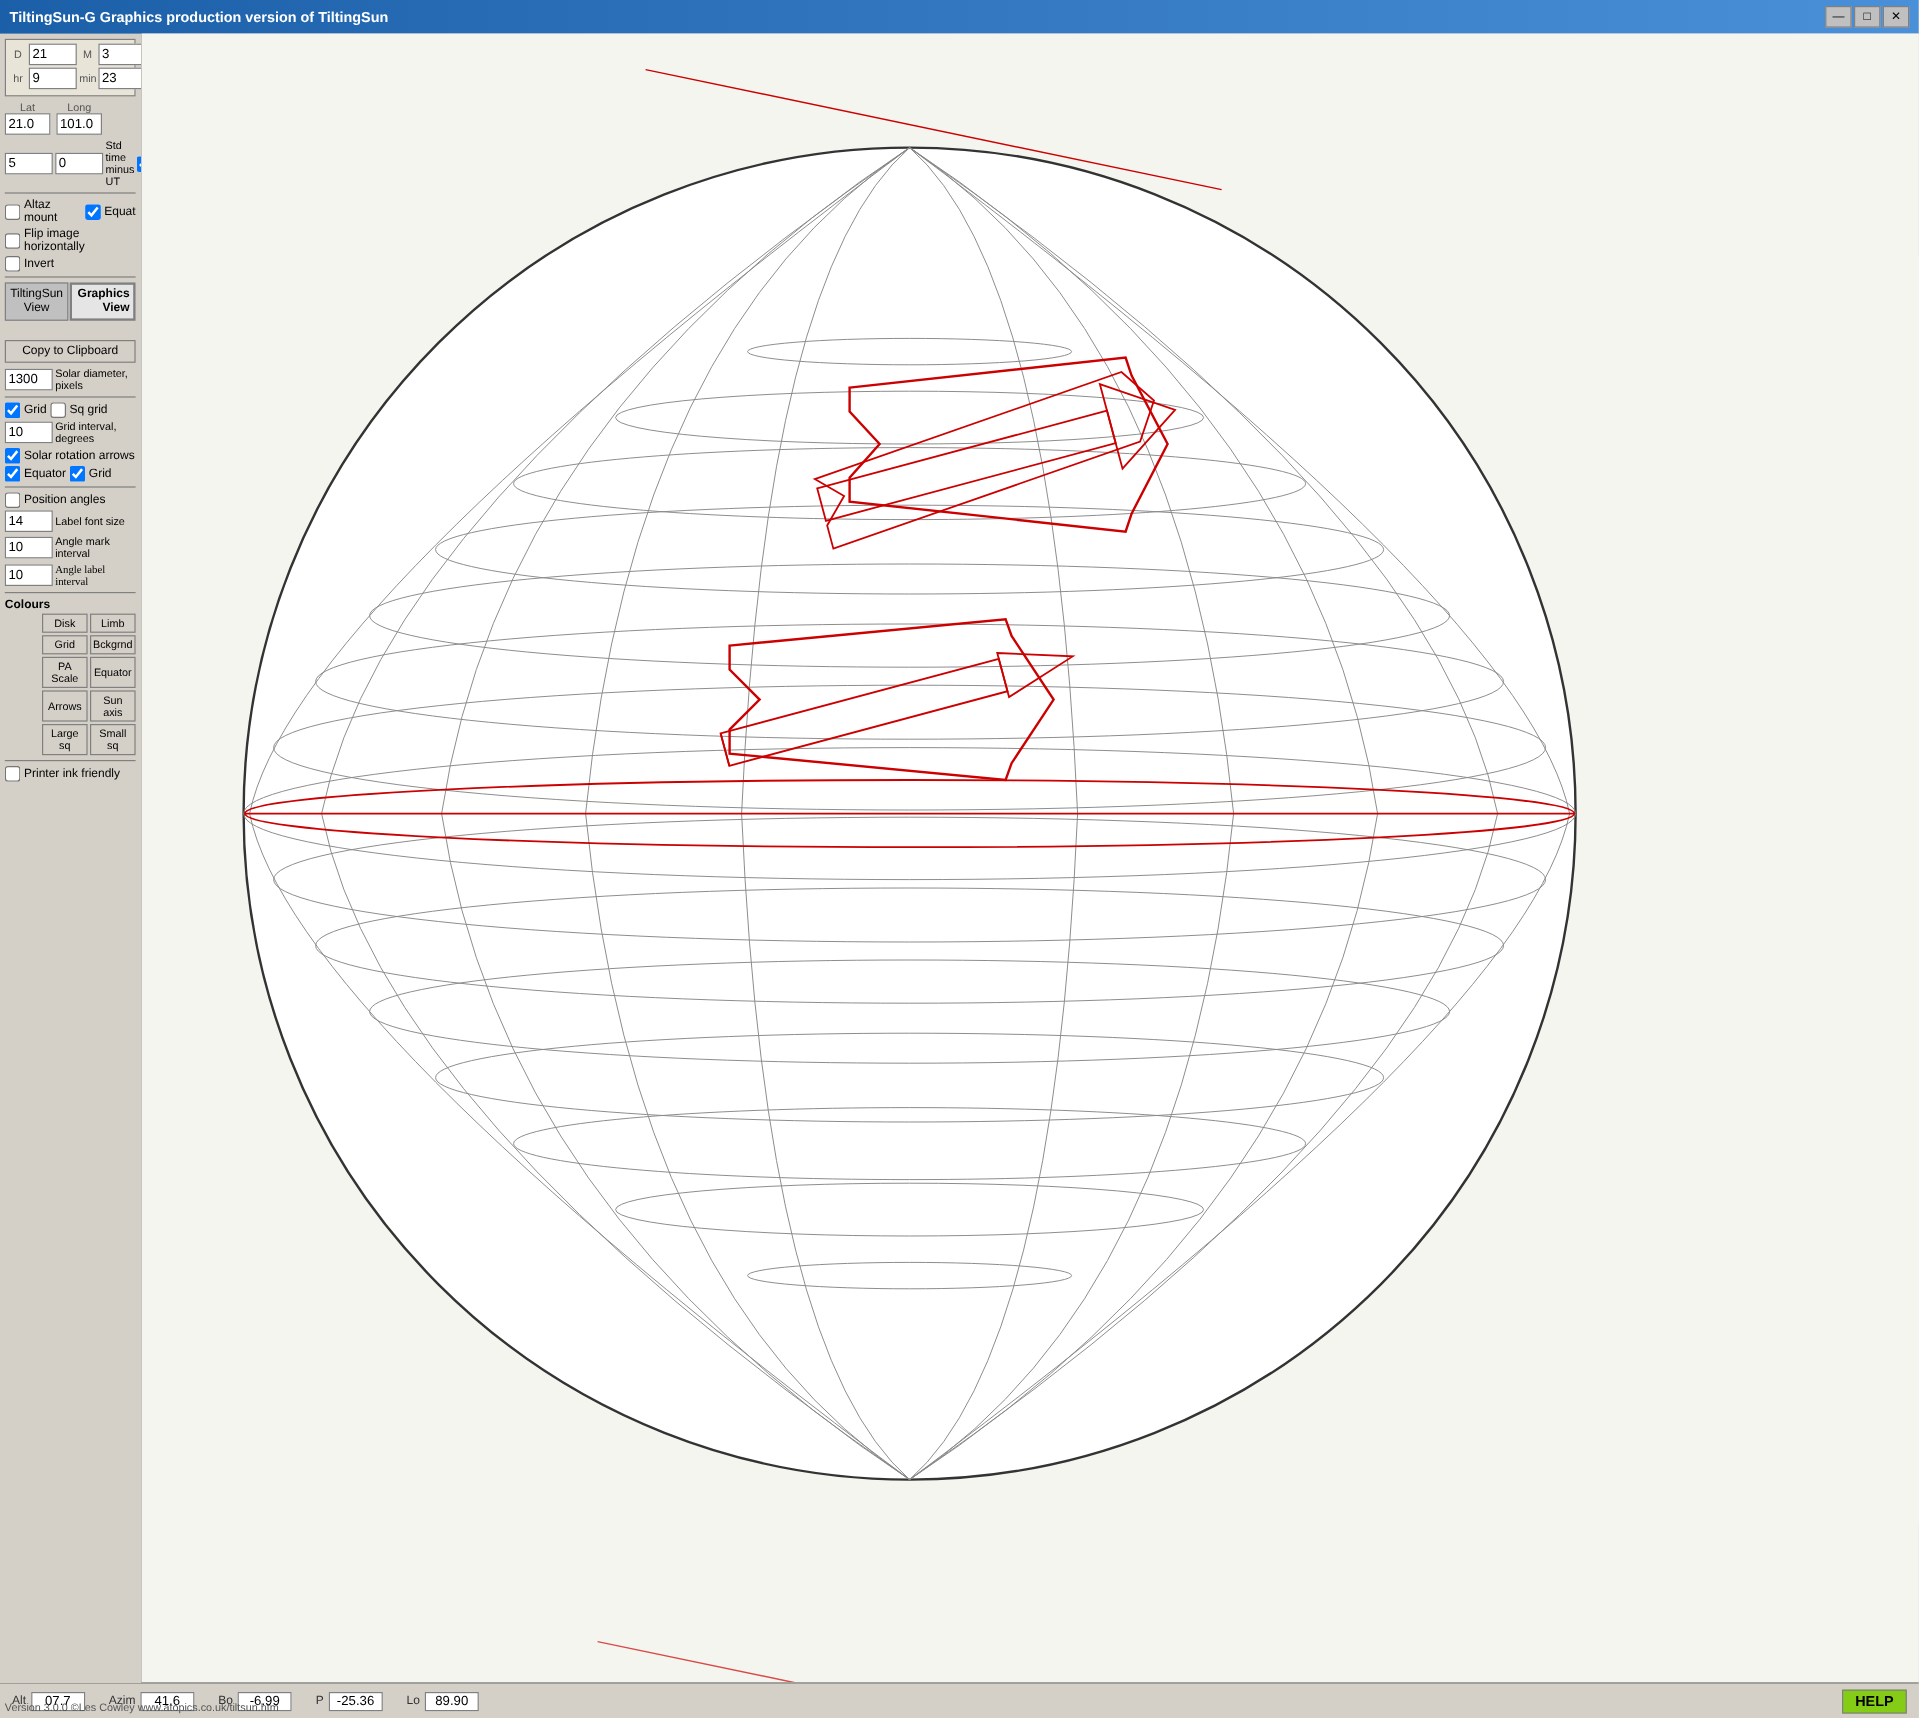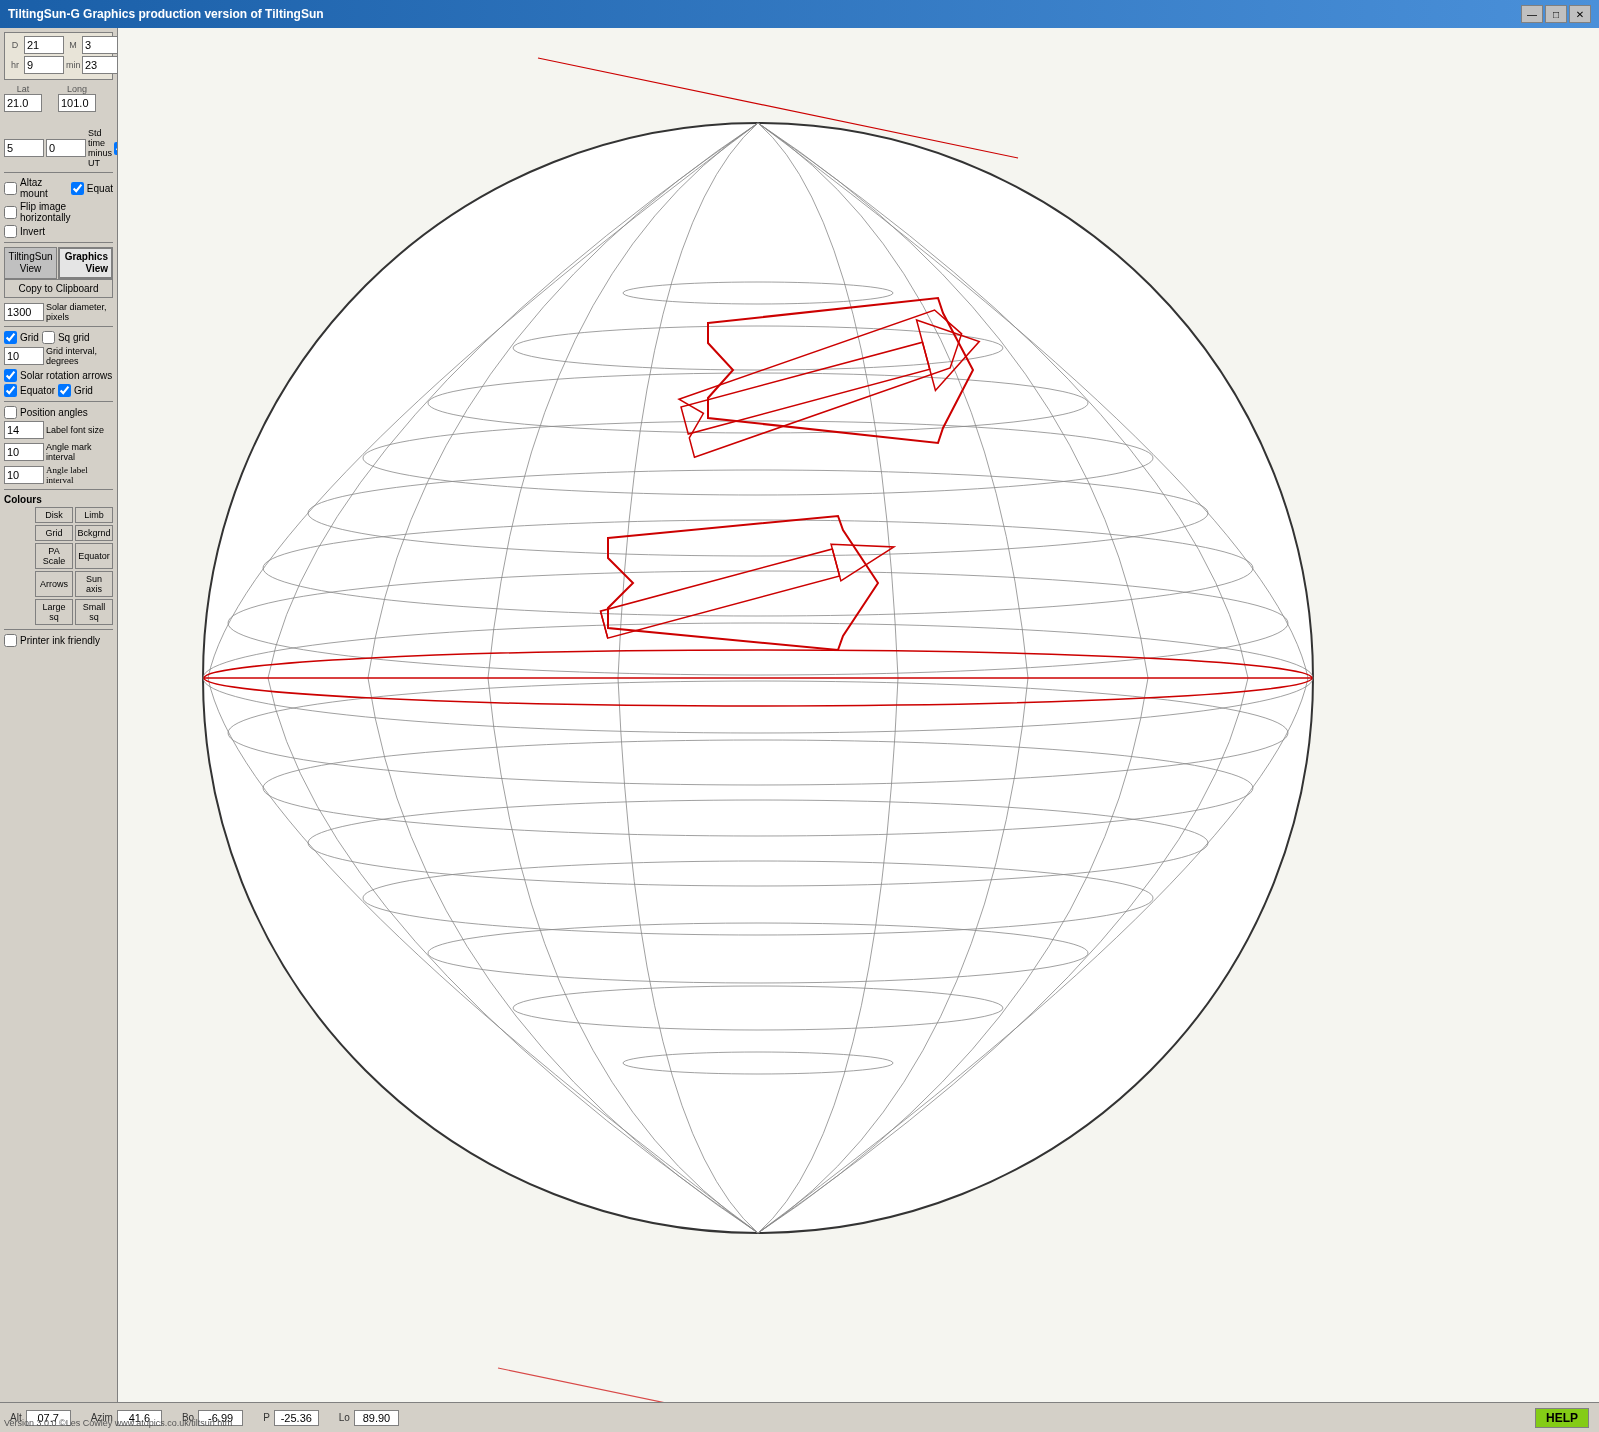--- a/index.html
+++ b/index.html
@@ -75,22 +75,22 @@
       background: #d4d0c8;
       border: 1px solid #808080;
       font-size: 10px;
       padding: 1px 4px;
       cursor: pointer;
       height: 18px;
     }
 
     .lat-long-row {
       display: flex;
-      gap: 16px;
-      margin-bottom: 16px;
+      gap: 5px;
+      margin-bottom: 4px;
     }
     .lat-long-group { display: flex; flex-direction: column; align-items: center; }
     .lat-long-label { font-size: 9px; color: #555; }
 
     .std-time-row {
       display: flex;
       align-items: center;
       gap: 2px;
       margin-bottom: 3px;
     }
@@ -98,21 +98,21 @@
     .checkbox-row {
       display: flex;
       align-items: center;
       gap: 3px;
       margin-bottom: 2px;
     }
     .checkbox-label { font-size: 10px; }
 
     .tab-buttons {
       display: flex;
-      margin-bottom: 0;
+      margin-bottom: 16px;
       gap: 1px;
     }
     .tab-btn {
       flex: 1;
       border: 1px solid #808080;
       padding: 2px 3px;
       font-size: 10px;
       cursor: pointer;
       text-align: center;
       line-height: 1.2;

